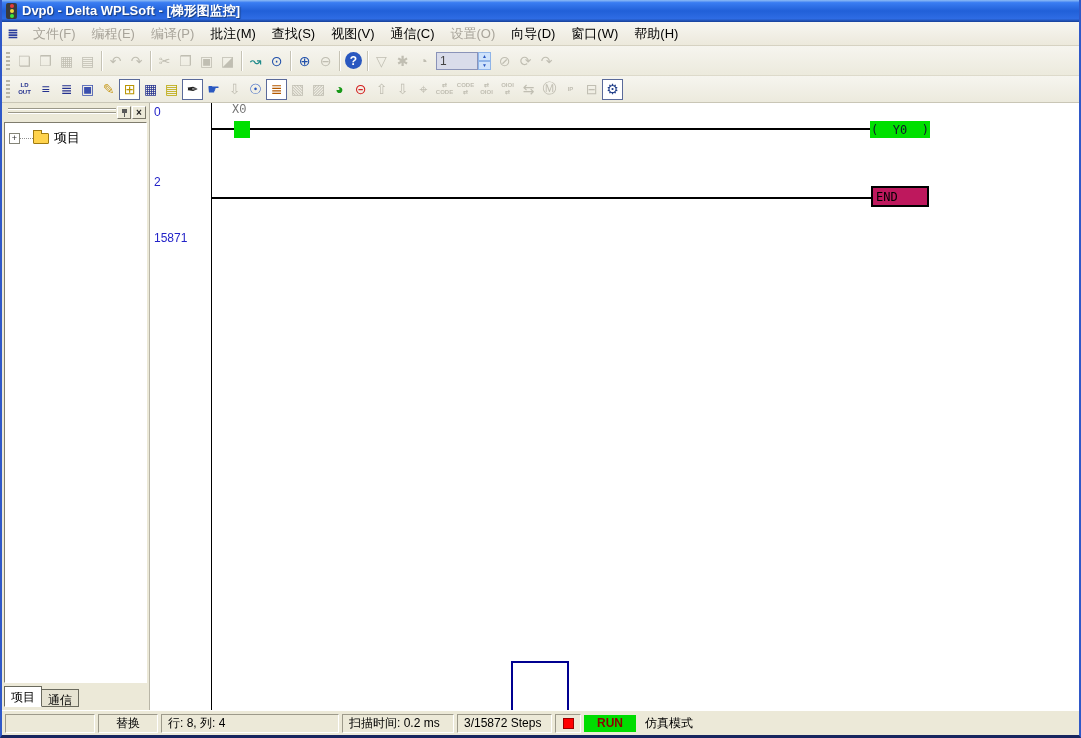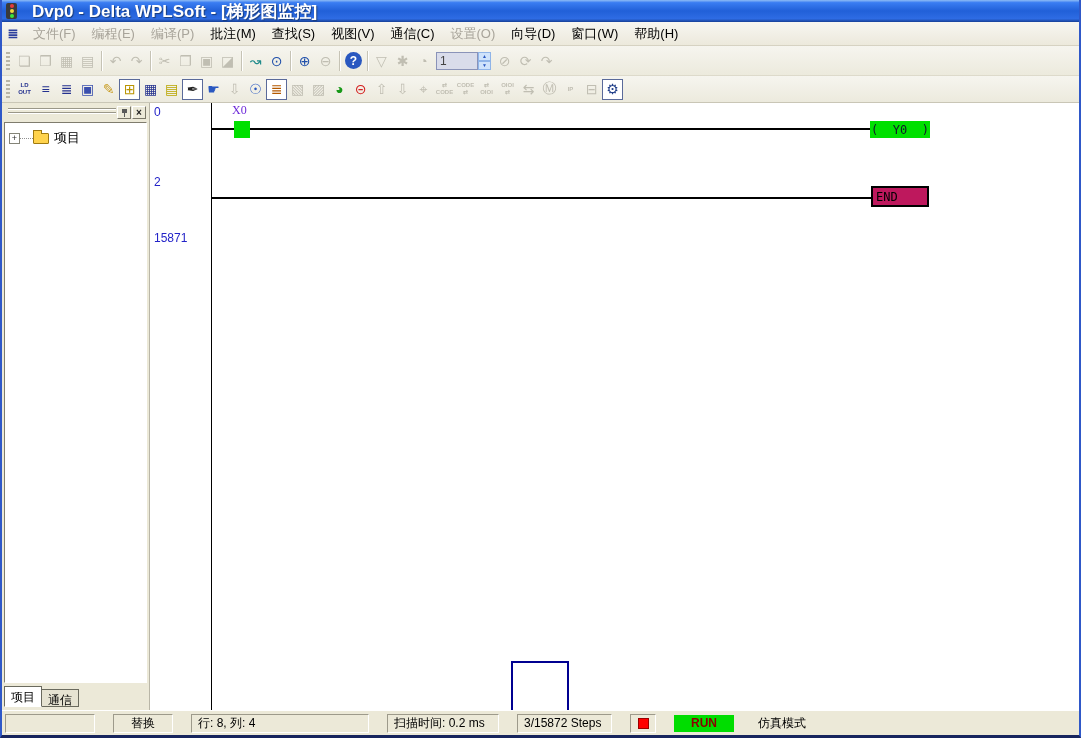--- a/index.html
+++ b/index.html
@@ -10,21 +10,21 @@
     border-left:2px solid #2f58c8; border-right:2px solid #2f58c8;
     border-bottom:3px solid #17255e;
   }
   
   .titlebar{
     position:absolute; left:0; top:0; right:0; height:22px;
     background:linear-gradient(to bottom,#9cc2f7 0%,#3a7df2 10%,#2160d8 45%,#2e6ce4 80%,#16складe 100%);
     background:linear-gradient(to bottom,#8fbcf5 0%,#3a7df2 12%,#2160d8 50%,#2e6ce4 85%,#163f96 100%);
     display:flex; align-items:center; padding-left:4px; color:#fff;
   }
-  .title-text{ font-size:17px; font-weight:bold; margin-left:15px; text-shadow:1px 1px 1px #1a3c7a; white-space:nowrap;}
+  .title-text{ font-size:13px; font-weight:bold; margin-left:5px; text-shadow:1px 1px 1px #1a3c7a; white-space:nowrap;}
   .app-icon{ width:11px; height:16px; background:#3a3a3a; border-radius:2px;
     display:flex; flex-direction:column; align-items:center; justify-content:space-evenly;}
   .app-icon i{ width:4px; height:4px; border-radius:50%; display:block;}
   
   .menubar{
     position:absolute; left:0; top:22px; right:0; height:24px;
     background:linear-gradient(#f7f6f1,#ece9dc); border-bottom:1px solid #d6d2c2;
     display:flex; align-items:center; font-size:13px; color:#000; padding-left:2px;
   }
   .mdi-icon{ width:18px; height:16px; color:#2c3f9e; font-size:13px; line-height:16px; text-align:center; font-weight:bold; margin-right:3px;}
@@ -74,37 +74,37 @@
     background:#ffd34d; border:1px solid #a07a10; border-bottom:none;}
   .dock-tabs{ position:absolute; left:2px; bottom:3px; height:22px; display:flex; align-items:flex-end; font-size:12px;}
   .dtab{ padding:2px 6px 3px; border:1px solid #6a6a5e; cursor:default; white-space:nowrap;}
   .dtab.active{ background:#fff; height:21px; border-bottom:1px solid #fff; z-index:2;}
   .dtab.idle{ background:#e6e3d2; height:18px; border-left:none;}
   
   .ladder{ position:absolute; left:148px; top:103px; right:0; bottom:25px; background:#fff; overflow:hidden;}
   .rownum{ position:absolute; left:4px; color:#2323c8; font-size:12px; }
   .rail{ position:absolute; left:61px; top:0; bottom:0; width:1px; background:#000;}
   .rung{ position:absolute; height:2px; background:#000;}
-  .contact-label{ position:absolute; left:82px; top:0px; font-family:Liberation Serif, serif; font-size:12px; color:#6d28d9;}
+  .contact-label{ position:absolute; left:82px; top:0px; font-family:Liberation Mono, monospace; font-size:12px; color:#737373;}
   .contact{ position:absolute; left:84px; top:18px; width:16px; height:17px;}
   .coil{ position:absolute; left:720px; top:18px; width:60px; height:17px; color:#0f172a;
     font-family:"DejaVu Sans Mono",monospace; font-size:12px; display:flex; align-items:center; justify-content:center; white-space:pre;}
   .endbox{ position:absolute; left:721px; top:83px; width:58px; height:21px; background:#be185d;
     border:2px solid #000; font-family:"DejaVu Sans Mono",monospace; font-size:12px; color:#000;
     display:flex; align-items:center; padding-left:3px;}
   .cursor-box{ position:absolute; left:361px; top:558px; width:58px; height:56px; border:2px solid #000090; background:transparent;}
   
   .statusbar{ position:absolute; left:0; bottom:0; right:0; height:25px; background:#ece9d8;
-    border-top:1px solid #fff; display:flex; align-items:center; gap:18px; padding:0 3px; font-size:12px; color:#000;}
+    border-top:1px solid #fff; display:flex; align-items:center; gap:3px; padding:0 3px; font-size:12px; color:#000;}
   .seg{ height:19px; border:1px solid; border-color:#9d9a8b #fff #fff #9d9a8b;
     display:flex; align-items:center; padding:0 6px; white-space:nowrap; overflow:hidden;}
   .seg.center{ justify-content:center; }
   .stop-panel{ width:26px; justify-content:center; padding:0;}
   .stop-sq{ width:11px; height:11px; background:#ff0000; border:1px solid #900; cursor:default;}
-  .run-badge{ width:60px; height:17px; display:flex; align-items:center; justify-content:center;
+  .run-badge{ width:52px; height:17px; display:flex; align-items:center; justify-content:center;
     font-weight:bold; font-size:12px;}
 </style>
 </head>
 <body>
 
 <div id="app">
 
   <div class="titlebar">
     <span class="app-icon">
       <i style="background:#e53b3b"></i>

